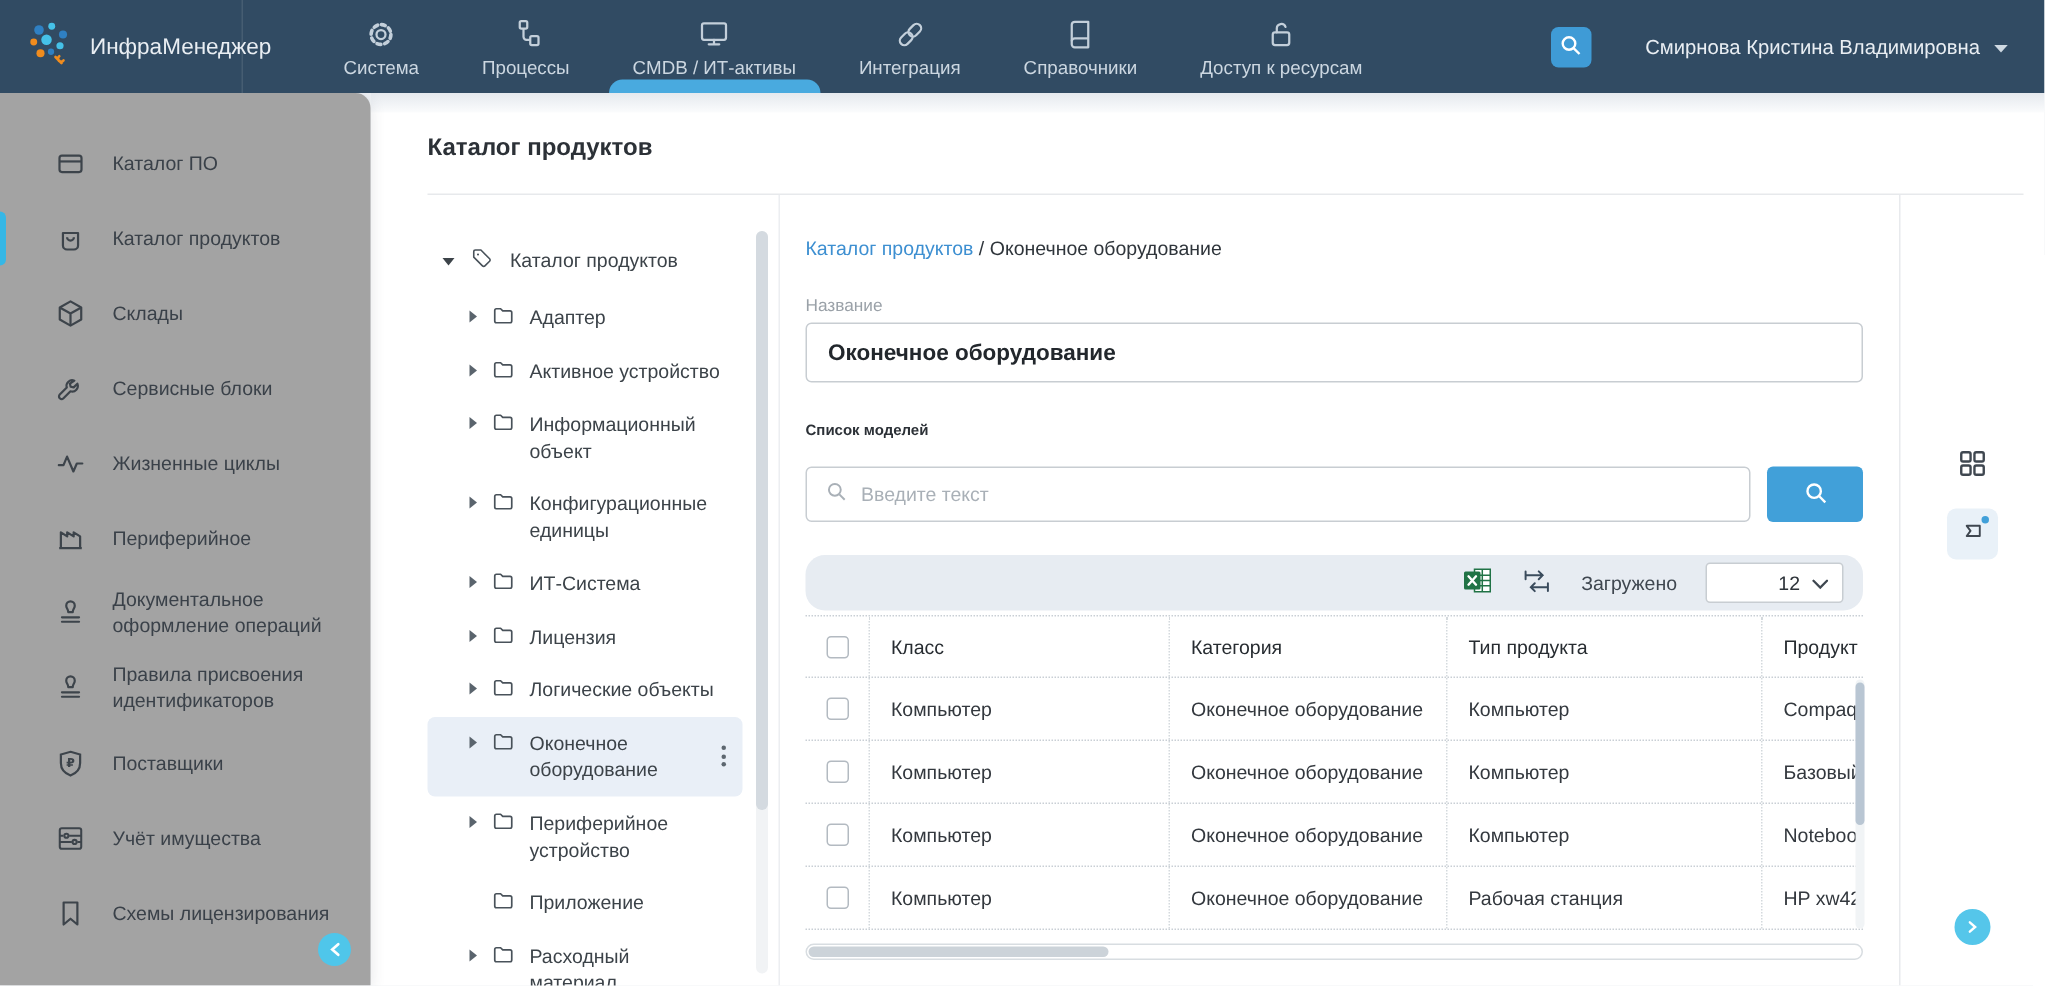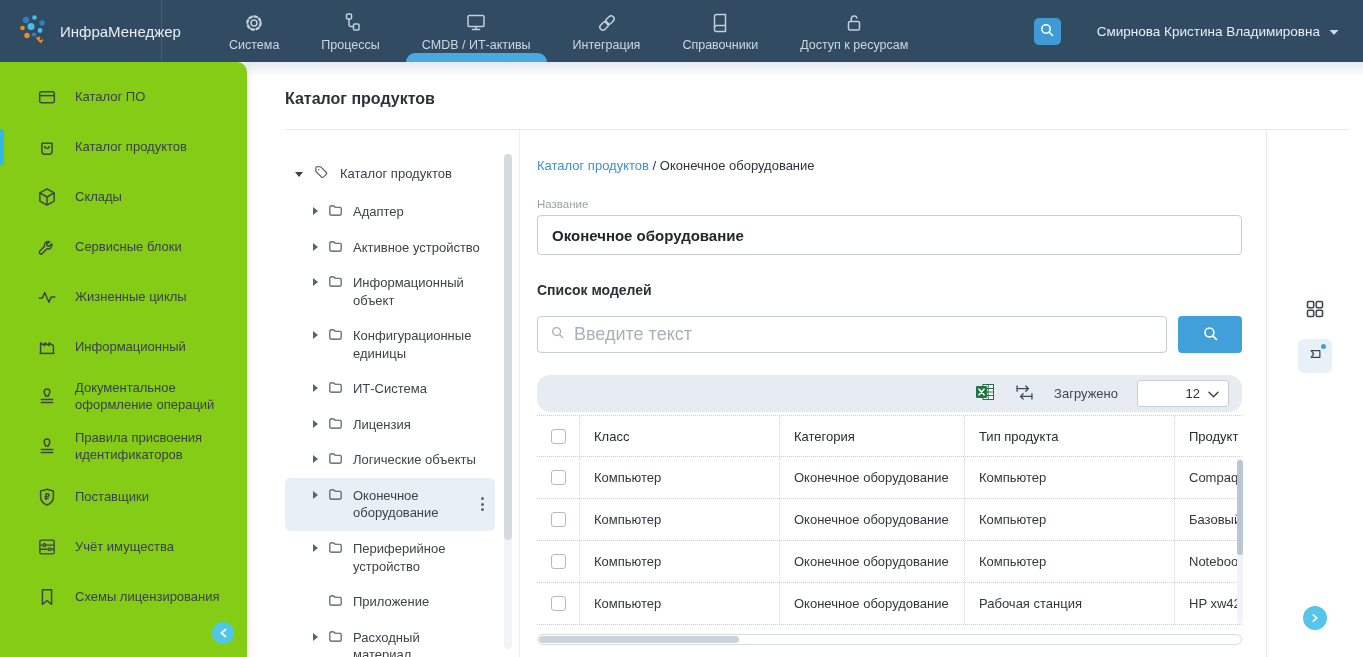--- a/index.html
+++ b/index.html
@@ -14,21 +14,21 @@
   .nav-item{position:relative;display:flex;flex-direction:column;align-items:center;justify-content:center;gap:3px;padding:0 21px;color:#ccd7e1;cursor:pointer}
   .nav-item .icn{height:24px;display:flex;align-items:center}
   .nav-item .icn svg{width:24px;height:24px;stroke:#c3cfda}
   .nav-label{font-size:12.5px;white-space:nowrap}
   .nav-pill{position:absolute;bottom:0;left:5px;right:5px;height:9px;background:#49aadf;border-radius:9px 9px 0 0}
   .topbar-right{margin-left:auto;display:flex;align-items:center;gap:36px;padding-right:24px}
   .search-btn{width:27px;height:27px;border-radius:5px;background:#3f9bd6;border:none;display:flex;align-items:center;justify-content:center;cursor:pointer}
   .user{display:flex;align-items:center;gap:9px;color:#e9eef3;font-size:13.5px;cursor:pointer;white-space:nowrap}
 
   
-  .sidebar{position:absolute;top:62px;left:0;bottom:0;width:247px;background:#84cc16;border-top-right-radius:10px;box-shadow:0 2px 10px rgba(50,60,75,.12);padding-top:10px;z-index:6}
+  .sidebar{position:absolute;top:62px;left:0;bottom:0;width:247px;background:#a3a3a3;border-top-right-radius:10px;box-shadow:0 2px 10px rgba(50,60,75,.12);padding-top:22px;z-index:6}
   .side-item{position:relative;display:flex;align-items:center;min-height:50px;padding:0 16px 0 36px;gap:17px;color:#3a4149;font-size:13px;line-height:1.3;cursor:pointer}
   .side-item .icn{flex:none;display:flex}
   .side-item .icn svg{width:22px;height:22px;stroke:#3d444b}
   .side-item.active::before{content:"";position:absolute;left:0;top:7px;bottom:7px;width:4px;border-radius:0 4px 4px 0;background:#35b7e6}
   .collapse-btn{position:absolute;right:13px;bottom:13px;width:22px;height:22px;border-radius:50%;background:#4fc6ea;border:none;display:flex;align-items:center;justify-content:center;cursor:pointer}
 
   
   .content{position:absolute;left:247px;top:62px;right:0;bottom:0;background:#fff;display:flex;flex-direction:column;z-index:1}
   .top-strip{height:13px;background:linear-gradient(#e5e9ee,#fbfcfd)}
   .page-head{padding:15px 14px 0 38px}
@@ -53,24 +53,24 @@
   .tree-scroll{position:absolute;right:7px;top:24px;bottom:8px;width:8px;border-radius:4px;background:#f1f3f5}
   .tree-scroll .thumb{position:absolute;top:0;left:0;right:0;height:78%;background:#d4dae0;border-radius:4px;cursor:pointer}
 
   
   .main-col{width:705px;flex:none;margin-left:17px;padding-top:28px}
   .breadcrumb{font-size:13px;margin-bottom:25px}
   .bc-link{color:#3d8fd1;cursor:pointer}
   .bc-sep,.bc-cur{color:#2f353b}
   .field-label{font-size:11.5px;color:#9aa1a8;margin-bottom:5px}
   .name-input{width:100%;height:40px;border:1px solid #c8cdd2;border-radius:4px;font-family:"Liberation Sans",sans-serif;font-size:15px;font-weight:bold;color:#22272c;padding:0 14px;margin-bottom:27px;outline:none}
-  .section-title{font-size:14px;font-weight:bold;color:#2c3137;margin-bottom:18px}
+  .section-title{font-size:10px;font-weight:bold;color:#2c3137;margin-bottom:18px}
   .search-row{display:flex;gap:11px;margin-bottom:22px}
   .search-wrap{flex:1;height:37px;border:1px solid #c8cdd2;border-radius:4px;display:flex;align-items:center;gap:9px;padding:0 12px;background:#fff}
-  .search-input{flex:1;border:none;outline:none;font-family:"Liberation Sans",sans-serif;font-size:18px;color:#333}
+  .search-input{flex:1;border:none;outline:none;font-family:"Liberation Sans",sans-serif;font-size:13px;color:#333}
   .search-input::placeholder{color:#a9b0b7}
   .search-submit{width:64px;height:37px;background:#41a0d9;border:none;border-radius:4px;display:flex;align-items:center;justify-content:center;cursor:pointer}
   .grid-toolbar{height:37px;background:#e7ecf2;border-radius:13px;display:flex;align-items:center;justify-content:flex-end;gap:19px;padding:0 13px}
   .tb-btn{background:none;border:none;display:flex;align-items:center;cursor:pointer}
   .loaded-label{font-size:13px;color:#3f4750}
   .page-size{width:92px;height:27px;background:#fff;border:1px solid #c8cdd2;border-radius:3px;display:flex;align-items:center;justify-content:flex-end;gap:8px;padding:0 9px;font-size:13px;color:#2f353b;cursor:pointer}
 
   .table{position:relative;margin-top:3px}
   .t-row{display:grid;grid-template-columns:42px 200px 185px 210px 1fr;height:42px;border-bottom:1px dotted #c9cfd5}
   .t-head{border-top:1px dotted #c9cfd5}
@@ -239,21 +239,21 @@
         </span>
         <span class="side-label">Жизненные циклы</span>
       </div>
       <div class="side-item">
         <span class="icn">
           <svg viewBox="0 0 24 24" fill="none" stroke-width="1.6" stroke-linejoin="round">
             <path d="M5 19V7.5l4.6 3V7.5l4.7 3V7.5l4.7 3V19"></path>
             <path d="M3.8 19h16.4"></path>
           </svg>
         </span>
-        <span class="side-label">Информационный</span>
+        <span class="side-label">Периферийное</span>
       </div>
       <div class="side-item">
         <span class="icn">
           <svg viewBox="0 0 24 24" fill="none" stroke-width="1.6" stroke-linejoin="round">
             <path d="M10.4 11c0-2.1-1.5-2.8-1.5-4.7a3.1 3.1 0 0 1 6.2 0c0 1.9-1.5 2.6-1.5 4.7z"></path>
             <path d="M5.8 14.8h12.4M5.8 18h12.4" stroke-linecap="round"></path>
           </svg>
         </span>
         <span class="side-label">Документальное оформление операций</span>
       </div>

